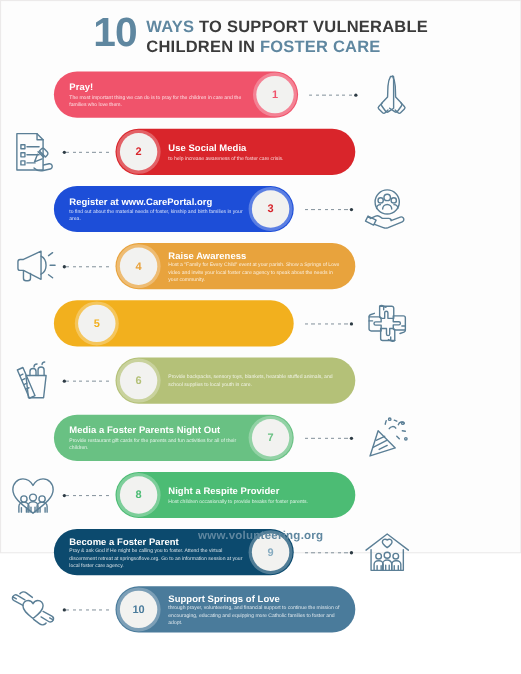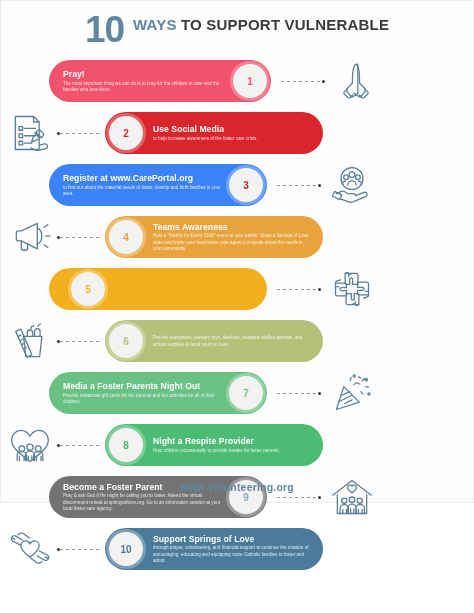--- a/index.html
+++ b/index.html
@@ -148,20 +148,21 @@
 </head>
 <body>
 
 <div class="page">
 
   <div class="header">
     <div class="title-row">
       <div class="big-ten">10</div>
       <div class="title-lines">
         <div class="title-line"><span class="accent">WAYS</span><span> TO SUPPORT VULNERABLE</span></div>
+        <div class="title-line"><span>CHILDREN IN </span><span class="accent">FOSTER CARE</span></div>
       </div>
     </div>
   </div>
 
   <div class="rows" id="rows">
       <div class="row left">
         <div class="pill textfirst" style="background: rgb(240, 83, 107); width: 222px;">
           <div class="pill-text">
             <div class="pill-title">Pray!</div>
             <div class="pill-body">The most important thing we can do is to pray for the children in care and the families who love them.</div>
@@ -203,21 +204,21 @@
             <path d="M19 27h12"></path>
     <rect x="13" y="33" width="4" height="4"></rect>
             <path d="M19 35h8"></path>
     <path d="M30 24l5.5 5.5M33 21.5c1-1 2.6-1 3.6 0l2.4 2.4c1 1 1 2.6 0 3.6l-1.6 1.6-6-6z"></path>
     <path d="M29.5 26.5l-3 7.5 7.5-3"></path>
     <path d="M26 40c2.5 2.5 6 3.4 9.4 2.6l6.6-1.6c1.4-.3 2.3-1.7 2-3.1-.3-1.4-1.7-2.3-3.1-2l-5.4 1.2"></path>
   </svg>
         </div>
       </div>
       <div class="row left">
-        <div class="pill textfirst" style="background: #3b82f6; width: 218px;">
+        <div class="pill textfirst" style="background: #1d4ed8; width: 218px;">
           <div class="pill-text">
             <div class="pill-title">Register at www.CarePortal.org</div>
             <div class="pill-body">to find out about the material needs of foster, kinship and birth families in your area.</div>
           </div>
           <div class="badge m-left" style="color: rgb(214, 35, 42);">3</div>
         </div>
         <div class="connector" style="left: 276px; width: 44px;">
           <div class="conn-line"></div>
           <div class="conn-dot"></div>
         </div>
@@ -231,21 +232,21 @@
     <path d="M14.5 23.5c0-2.2 1.6-3.8 3.8-3.8M31.7 19.7c2.2 0 3.8 1.6 3.8 3.8"></path>
     <path d="M8 33.5l5.5-2.5c1.2-.5 2.6-.4 3.7.3l3 2h6.3c1.3 0 2.4 1 2.4 2.3M28.8 35.6l9.2-3.6c1.3-.5 2.8.1 3.3 1.4.5 1.3-.1 2.8-1.4 3.3L26 42.5c-1.6.6-3.3.6-4.9 0l-8.6-3.3"></path>
     <path d="M6 31l-2.5 5 8 4 2.5-5z"></path>
   </svg>
         </div>
       </div>
       <div class="row right">
         <div class="pill numfirst" style="background: rgb(232, 163, 61); width: 218px;">
           <div class="badge m-right" style="color: rgb(232, 163, 61);">4</div>
           <div class="pill-text">
-            <div class="pill-title">Teams Awareness</div>
+            <div class="pill-title">Raise Awareness</div>
             <div class="pill-body">Host a "Family for Every Child" event at your parish. Show a Springs of Love video and invite your local foster care agency to speak about the needs in your community.</div>
           </div>
         </div>
         <div class="connector" style="left: 56px; width: 44px;">
           <div class="conn-dot"></div>
           <div class="conn-line"></div>
         </div>
         <div class="iconbox" style="left: 0px;">
           <svg width="46" height="42" viewBox="0 0 50 46" fill="none" stroke="#5b7f96" stroke-width="1.4" stroke-linejoin="round" stroke-linecap="round">
     <path d="M10 18.5v6.5c0 1.2 1 2.2 2.2 2.2h3.3L33 36V8L15.5 16.3h-3.3c-1.2 0-2.2 1-2.2 2.2z"></path>
@@ -340,21 +341,21 @@
             <circle cx="26" cy="26.5" r="3.4"></circle>
             <circle cx="35" cy="28" r="3.1"></circle>
     <path d="M12 41v-5.5c0-2.3 2-4.2 4.6-4.2h.8c2.6 0 4.6 1.9 4.6 4.2V41"></path>
     <path d="M21 41v-5.8c0-2.5 2.1-4.5 4.7-4.5h.6c2.6 0 4.7 2 4.7 4.5V41"></path>
     <path d="M30 41v-5.5c0-2.3 2-4.2 4.6-4.2h.8c2.6 0 4.6 1.9 4.6 4.2V41"></path>
     <path d="M14.5 36.5v4.5M19.5 36.5v4.5M24 36v5M28 36v5M33 36.5v4.5M38 36.5v4.5"></path>
   </svg>
         </div>
       </div>
       <div class="row left">
-        <div class="pill textfirst" style="background: #737373; width: 218px;">
+        <div class="pill textfirst" style="background: #0c4a6e; width: 218px;">
           <div class="pill-text">
             <div class="pill-title">Become a Foster Parent</div>
             <div class="pill-body">Pray &amp; ask God if He might be calling you to foster. Attend the virtual discernment retreat at springsoflove.org. Go to an information session at your local foster care agency.</div>
           </div>
           <div class="badge m-left" style="color: rgb(134, 171, 192);">9</div>
         </div>
         <div class="connector" style="left: 276px; width: 44px;">
           <div class="conn-line"></div>
           <div class="conn-dot"></div>
         </div>

